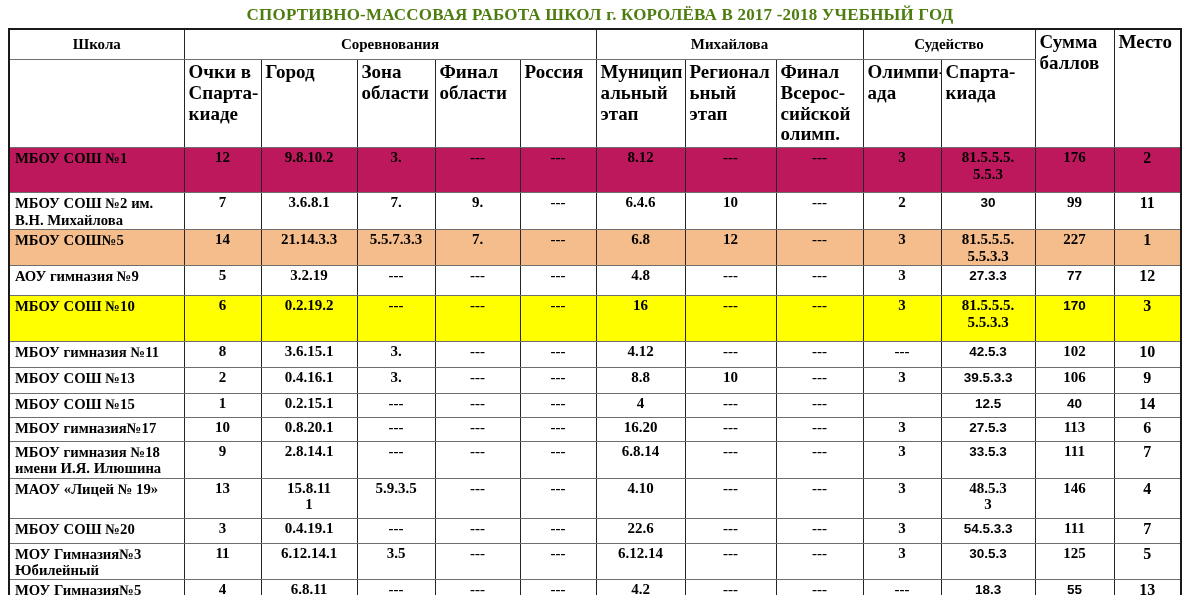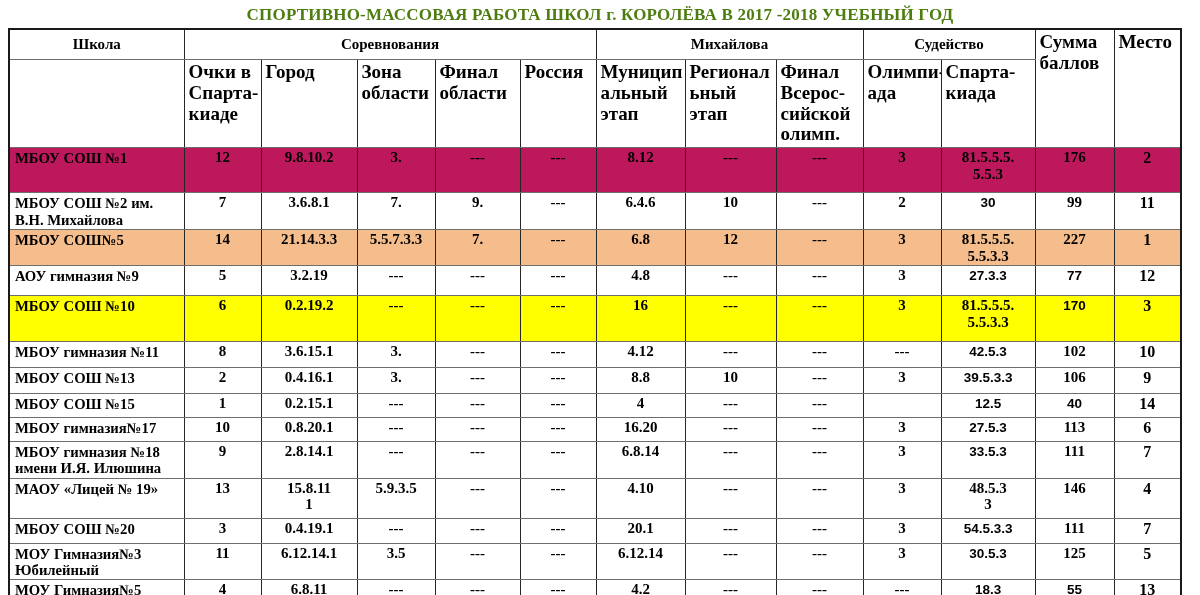--- a/index.html
+++ b/index.html
@@ -300,21 +300,21 @@
         <td class="value-cell col-summa">146</td>
         <td class="value-cell col-mesto">4</td>
       </tr>
       <tr style="height: 25px;">
         <td class="school-cell">МБОУ СОШ №20</td>
         <td class="value-cell col-ochki">3</td>
         <td class="value-cell col-gorod">0.4.19.1</td>
         <td class="value-cell col-zona">---</td>
         <td class="value-cell col-final-oblasti">---</td>
         <td class="value-cell col-rossiya">---</td>
-        <td class="value-cell col-municipalny-etap">20.1</td>
+        <td class="value-cell col-municipalny-etap">22.6</td>
         <td class="value-cell col-regionalny-etap">---</td>
         <td class="value-cell col-final-vseros">---</td>
         <td class="value-cell col-sudeystvo-olimpiada">3</td>
         <td class="value-cell col-sudeystvo-spartakiada sans">54.5.3.3</td>
         <td class="value-cell col-summa">111</td>
         <td class="value-cell col-mesto">7</td>
       </tr>
       <tr style="height: 32px; margin-left: 43px;">
         <td class="school-cell">МОУ Гимназия№3
 Юбилейный</td>

